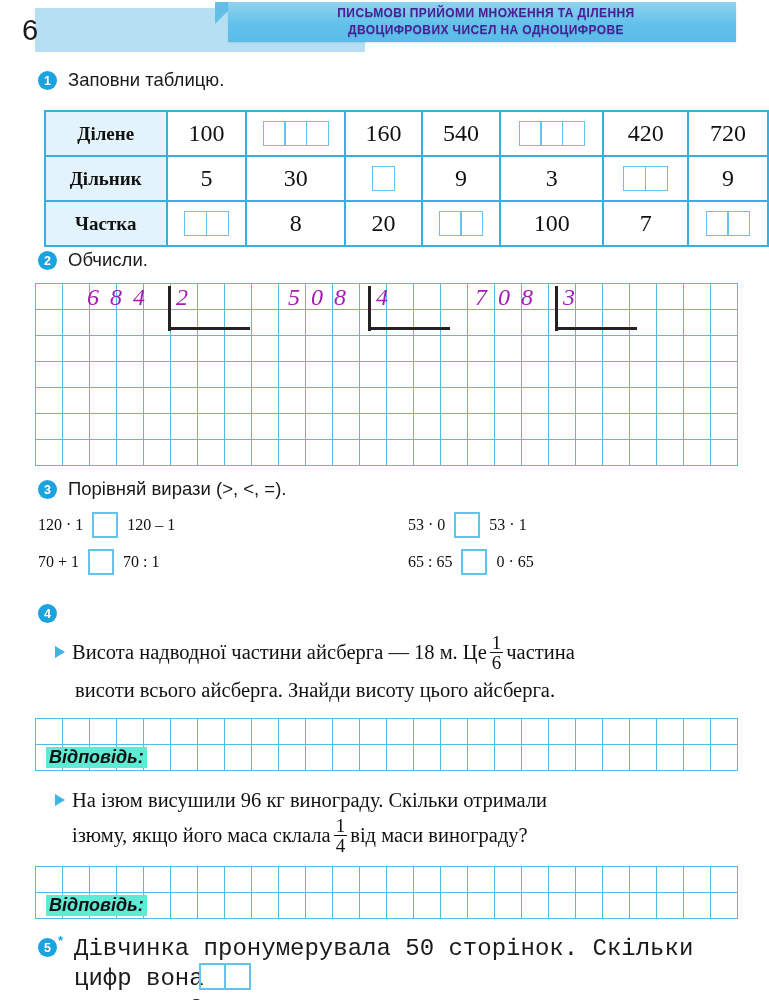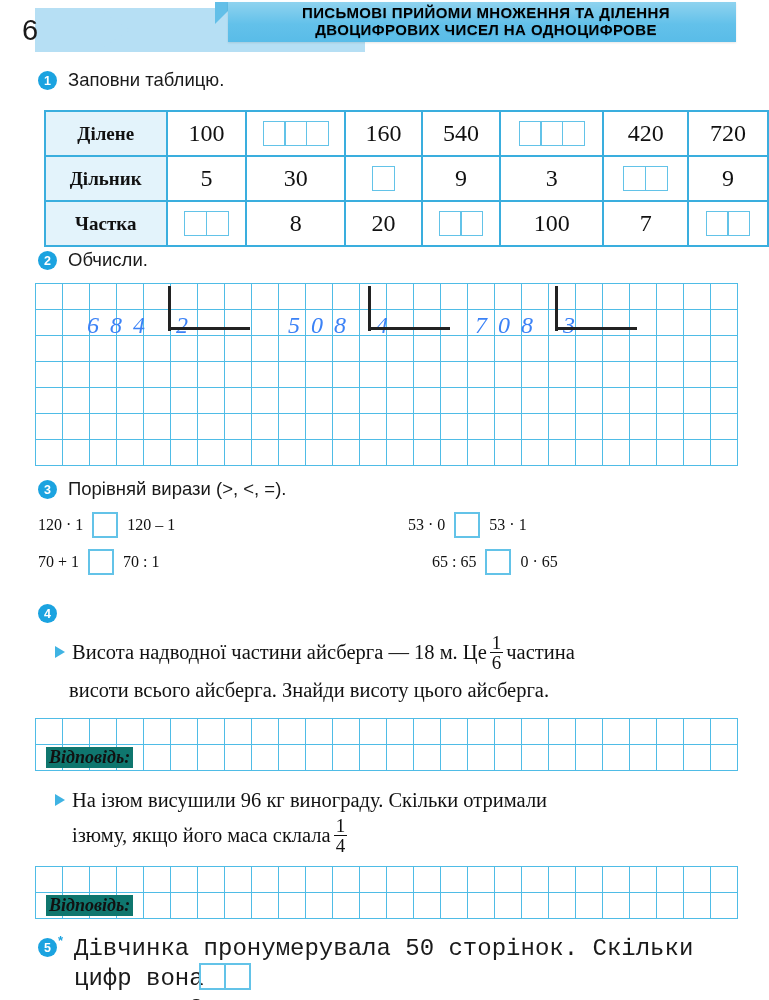--- a/index.html
+++ b/index.html
@@ -36,24 +36,24 @@
     border-bottom:22px solid transparent;
     border-left:22px solid #62bfe8;
   }
   .banner-main{
     position:absolute;left:228px;top:2px;width:508px;height:40px;
     background:linear-gradient(to bottom,#8fd3ef 0%,#63c1ea 55%,#59bce8 100%);
     box-shadow:0 1px 2px rgba(0,0,0,.10);
   }
   .banner-title{
     position:absolute;left:240px;top:5px;width:492px;
-    color:#000000;
+    color:#4c1d95;
     font-family:"Liberation Sans", sans-serif;
     font-weight:bold;
-    font-size:15px;
+    font-size:12px;
     letter-spacing:.4px;
     line-height:16.5px;
     text-align:center;
     text-shadow:0 1px 1px rgba(0,90,140,.25);
   }
   .task-head{display:flex;align-items:flex-start;}
   .num-badge{
     width:19px;height:19px;border-radius:50%;
     background:#1ba3e0;color:#fff;
     font-size:12.5px;font-weight:bold;
@@ -106,22 +106,21 @@
     border-right:1px solid #4fbce6;
     border-bottom:1px solid #4fbce6;
   }
   .vbar{position:absolute;background:#222;width:3px;}
   .hbar{position:absolute;background:#222;height:3px;}
   .handnum{
     position:absolute;
     font-family:"Liberation Serif", serif;
     font-style:italic;
     font-size:24px;
-    color:#3b82f6;
-    margin-top:28px;
+    color:#a21caf;
   }
 
   
   .cmp-row{
     position:absolute;
     font-family:"Liberation Serif", serif;
     font-size:16px;
     display:flex;align-items:center;
     color:#111;
   }
@@ -157,26 +156,26 @@
     line-height:1.02;
     margin:0 3px;
     position:relative;
     top:-1px;
   }
   .frac .num{display:block;padding:0 2px;}
   .frac .den{display:block;border-top:1.6px solid #111;padding:0 2px;}
 
   .answer-label{
     position:absolute;
-    font-family:Liberation Serif, serif;
+    font-family:Liberation Sans, sans-serif;
     font-style:italic;
     font-weight:bold;
     font-size:18px;
     color:#111;
-    background:#0f766e;
+    background:#5eead4;
     padding:0 3px;
     z-index:4;
   }
 
   
   .t5text{
     position:absolute;
     font-family:Liberation Mono, monospace;
     font-size:24px;
     line-height:30px;
@@ -316,41 +315,41 @@
 <div class="cmp-row" style="left:38px;top:549px;">
   <span>70 + 1</span>
   <span class="cmp-box"></span>
   <span>70 : 1</span>
 </div>
 <div class="cmp-row" style="left:408px;top:512px;">
   <span>53 · 0</span>
   <span class="cmp-box"></span>
   <span>53 · 1</span>
 </div>
-<div class="cmp-row" style="left:432px;top:549px;">
+<div class="cmp-row" style="left:408px;top:549px;">
   <span>65 : 65</span>
   <span class="cmp-box"></span>
   <span>0 · 65</span>
 </div>
 
 <div class="task-head" style="position:absolute;left:38px;top:602px;">
   <div class="num-badge">4</div>
 </div>
 
 <div class="prob" style="left:55px;top:634px;width:700px;">
   <span class="bullet"></span><span>Висота надводної частини айсберга — 18 м. Це</span><span class="frac"><span class="num">1</span><span class="den">6</span></span><span>частина</span><br>
-  <span style="margin-left:14px;">висоти всього айсберга. Знайди висоту цього айсберга.</span>
+  <span style="margin-left:20px;">висоти всього айсберга. Знайди висоту цього айсберга.</span>
 </div>
 
 <div class="sqgrid" id="grid-ans1" style="left:35px;top:718px;width:702px;height:52px;background-size:27px 26px;"></div>
 <div class="answer-label" style="left:46px;top:747px;">Відповідь:</div>
 
 <div class="prob" style="left:55px;top:784px;width:700px;">
   <span class="bullet"></span><span>На ізюм висушили 96 кг винограду. Скільки отримали</span><br>
-  <span style="margin-left:17px;">ізюму, якщо його маса склала</span><span class="frac"><span class="num">1</span><span class="den">4</span></span>
+  <span style="margin-left:17px;">ізюму, якщо його маса склала</span><span class="frac"><span class="num">1</span><span class="den">4</span></span><span>від маси винограду?</span>
 </div>
 
 <div class="sqgrid" id="grid-ans2" style="left:35px;top:866px;width:702px;height:52px;background-size:27px 26px;"></div>
 <div class="answer-label" style="left:46px;top:895px;">Відповідь:</div>
 
 <div class="task-head" style="position:absolute;left:38px;top:936px;">
   <div class="num-badge">5</div>
   <div class="num-star">*</div>
 </div>
 <div class="t5text" style="left:74px;top:934px;width:690px;">

